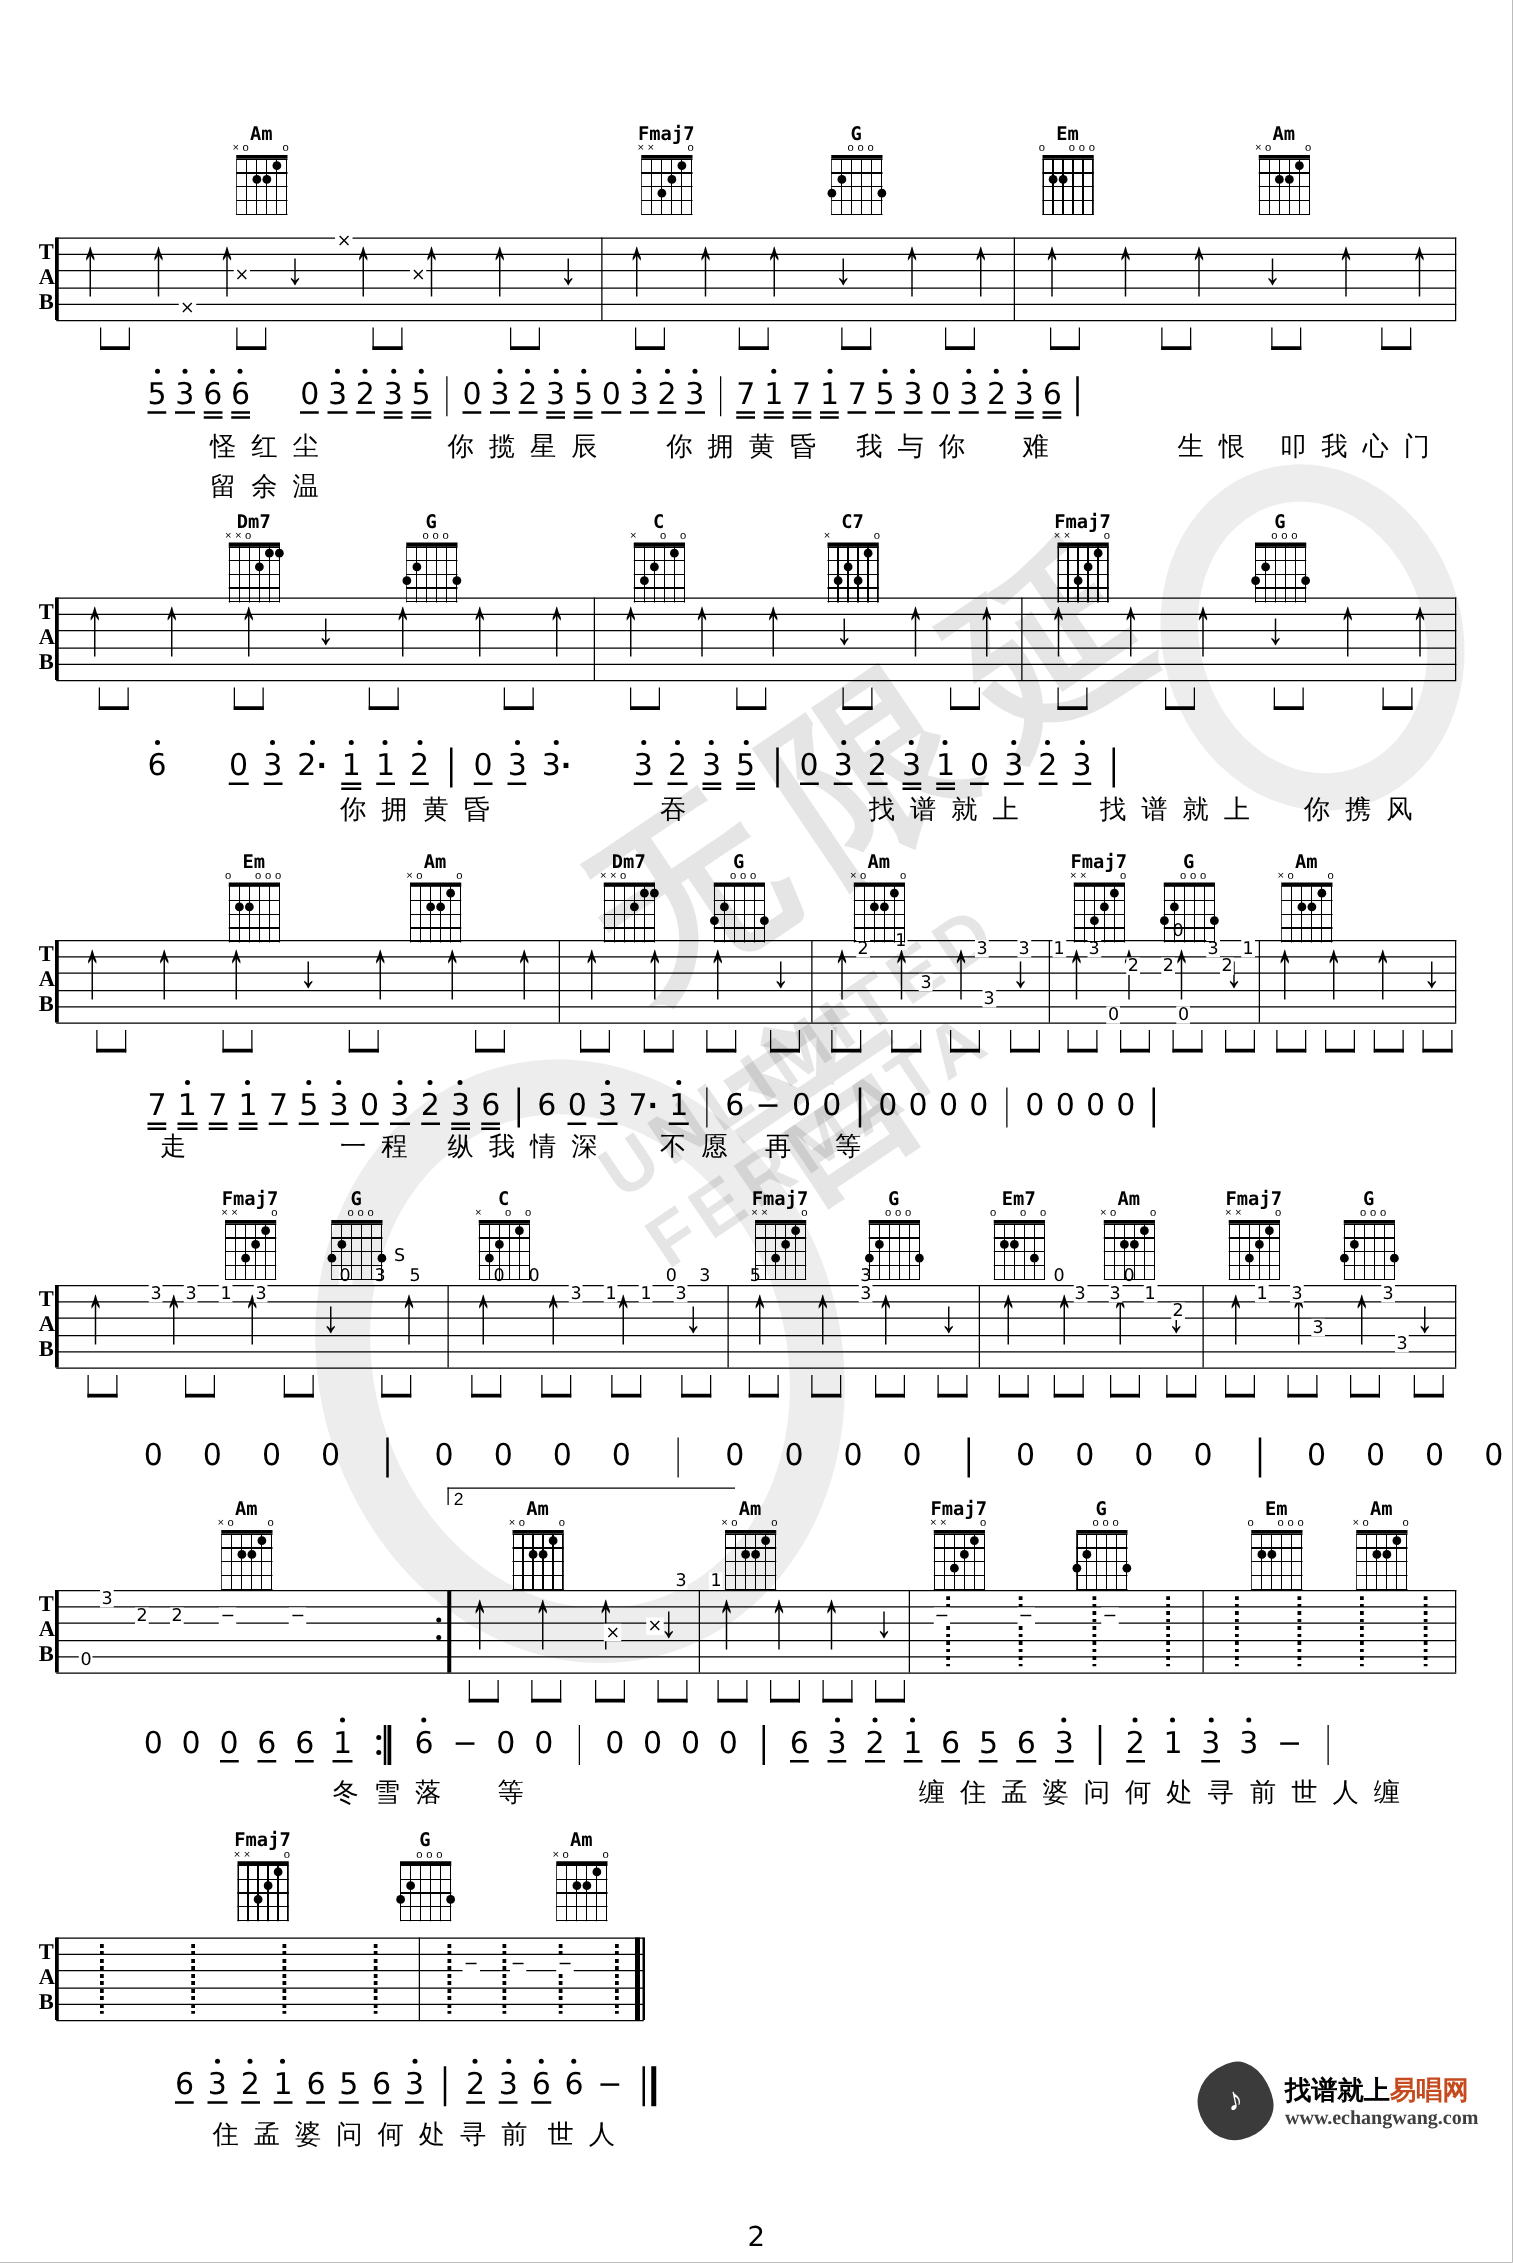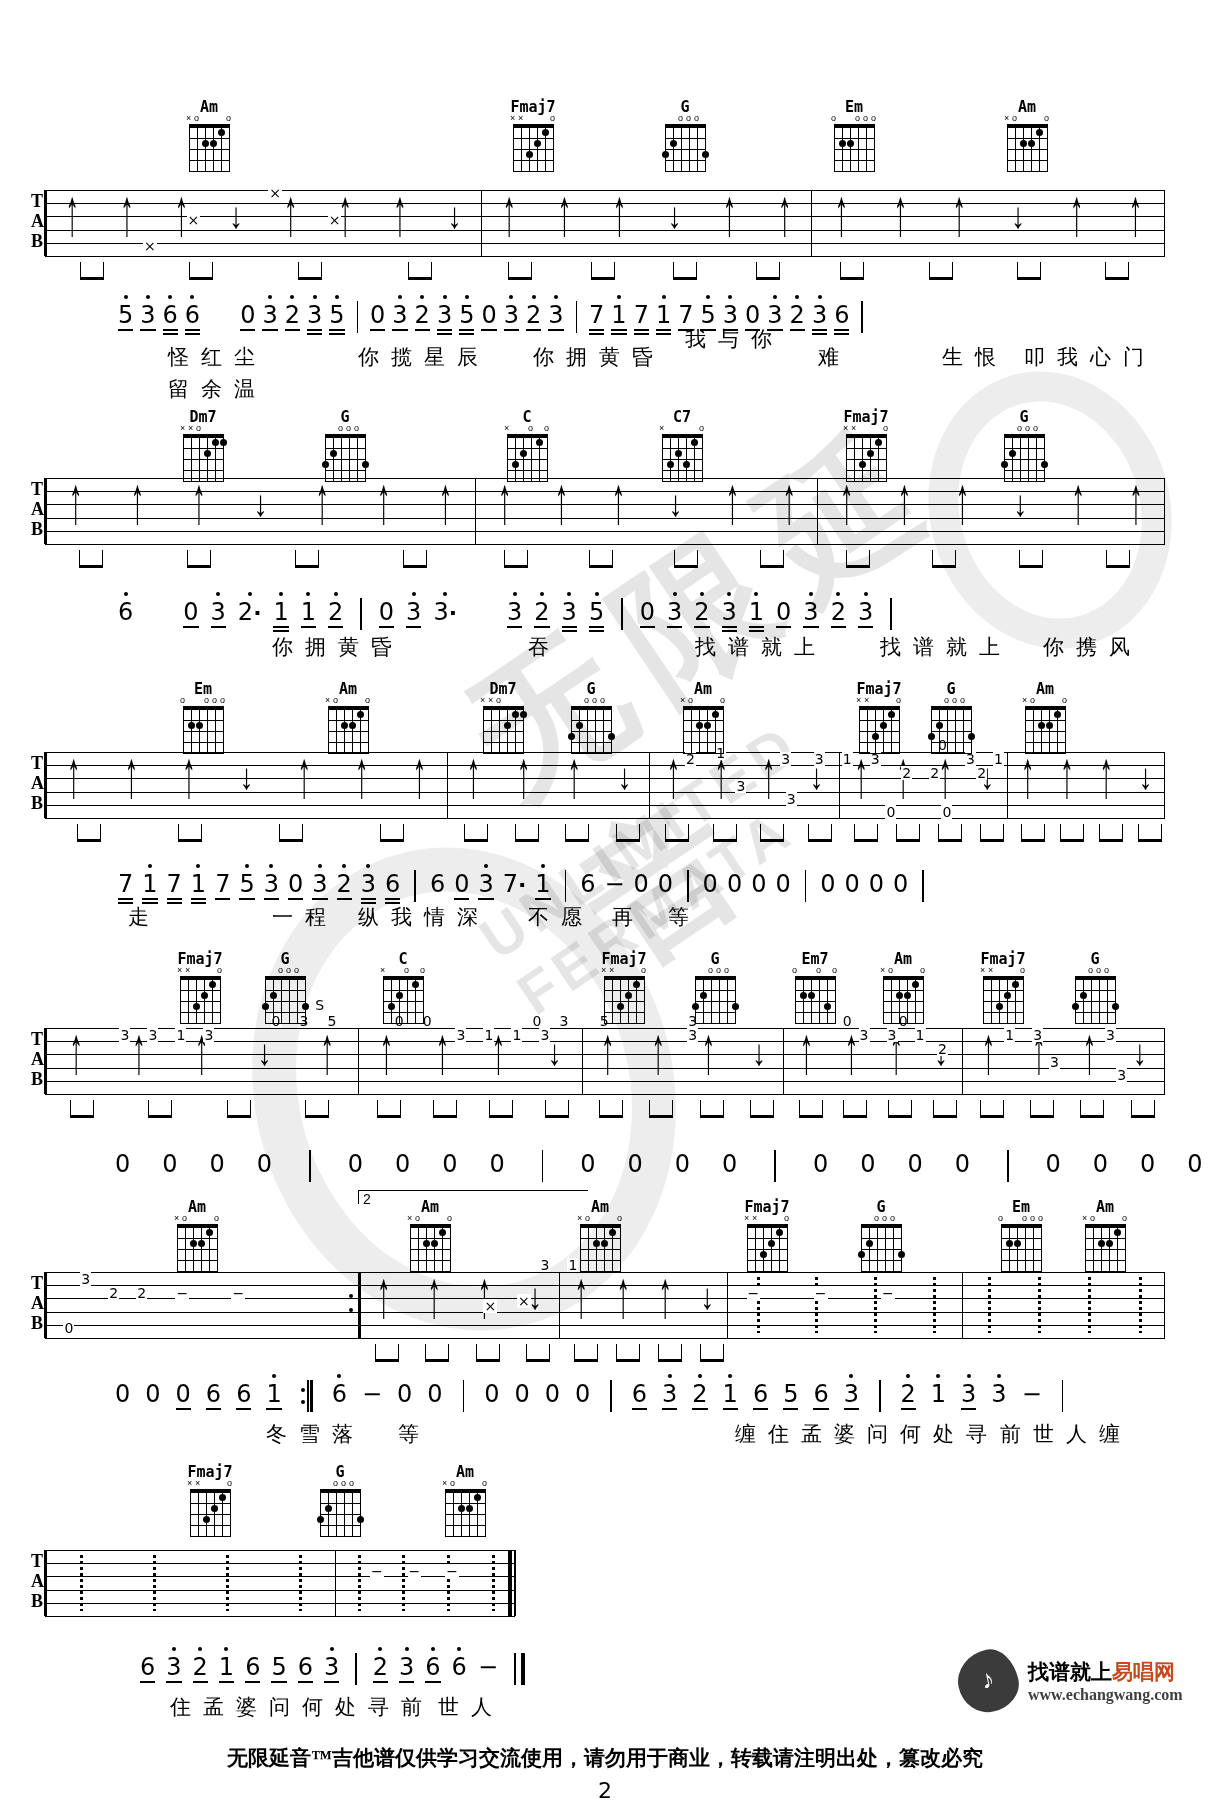--- a/index.html
+++ b/index.html
@@ -227,21 +227,21 @@
           <div class="note u1"><span>0</span></div>
           <div class="note u1"><div class="od"></div><span>3</span></div>
           <div class="note u1"><div class="od"></div><span>2</span></div>
           <div class="note u2"><div class="od"></div><span>3</span></div>
           <div class="note u2"><span>6</span></div>
           <div class="jbar"></div>
         </div>
         <div class="lyr" style="left: 168px; top: 343px;">怪红尘</div>
         <div class="lyr" style="left: 358px; top: 343px;">你揽星辰</div>
         <div class="lyr" style="left: 533px; top: 343px;">你拥黄昏</div>
-        <div class="lyr" style="left: 685px; top: 325px;">我与你</div>
+        <div class="lyr" style="left: 685px; top: 343px;">我与你</div>
         <div class="lyr" style="left: 818px; top: 343px;">难</div>
         <div class="lyr" style="left: 942px; top: 343px;">生恨</div>
         <div class="lyr" style="left: 1024px; top: 343px;">叩我心门</div>
         <div class="lyr" style="left: 168px; top: 375px;">留余温</div>
       </div>
       <div class="sysline">
         <div class="cd" style="left: 177px; top: 410px;">
           <div class="nm">Dm7</div>
           <div class="mk">
             <span style="left: 0px;">×</span>
@@ -1144,15 +1144,14 @@
   <div class="logo" style="left:958px;top:1650px;">
     <div class="pick">
       <div class="gnote">♪</div>
     </div>
     <div>
       <div class="lt1"><span>找谱就上</span><span class="red">易唱网</span></div>
       <div class="lt2">www.echangwang.com</div>
     </div>
   </div>
 
-  <div class="footer" style="top:1744px;">无限延音™吉他谱仅供学习交流使用，请勿用于商业，转载请注明出处，篡改必究</div>
   <div class="pageno" style="top:1778px;">2</div>
 </div>
 
 </body></html>

